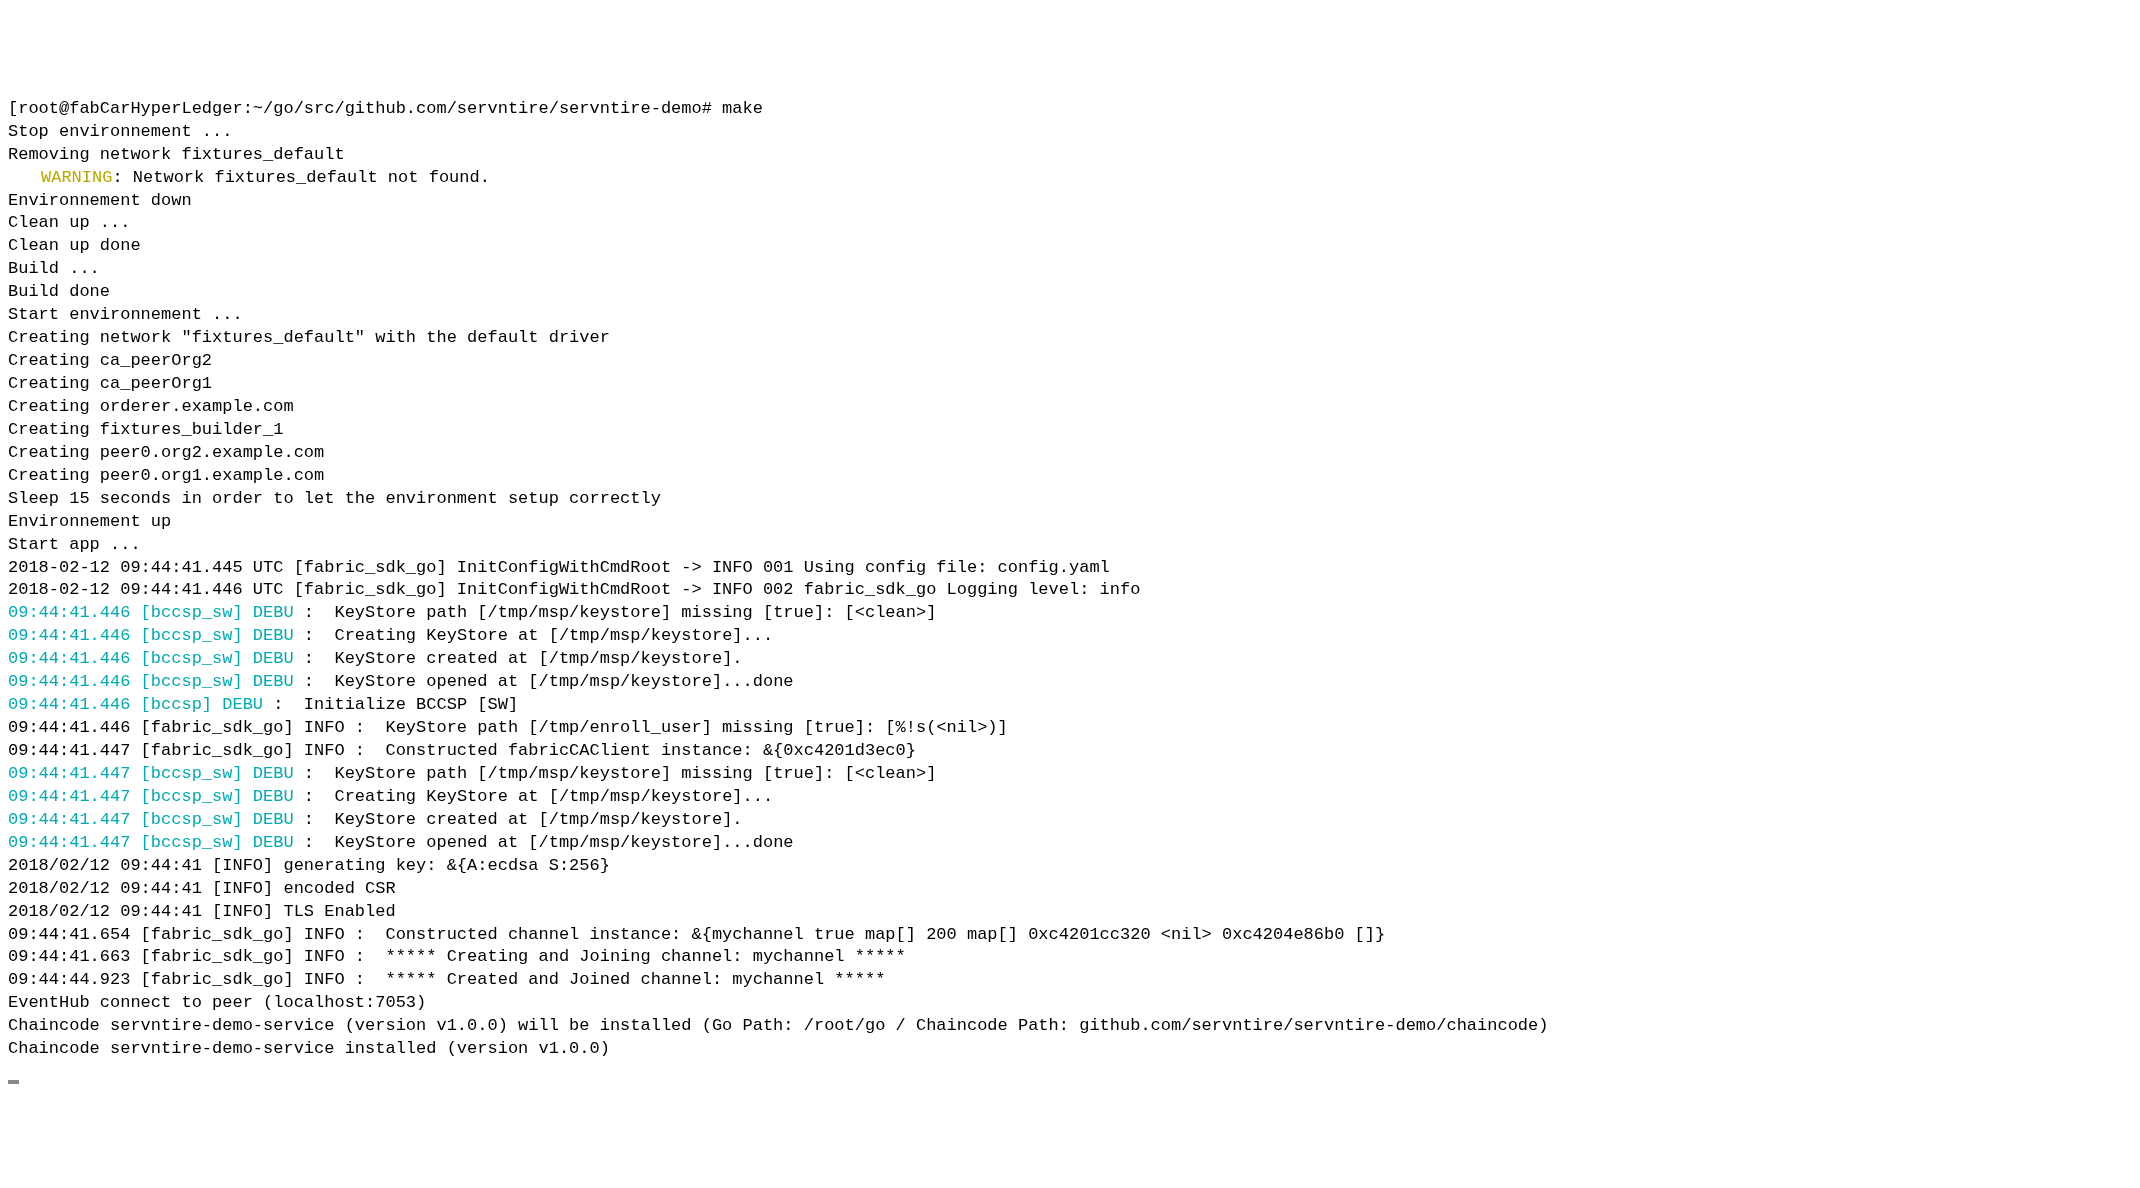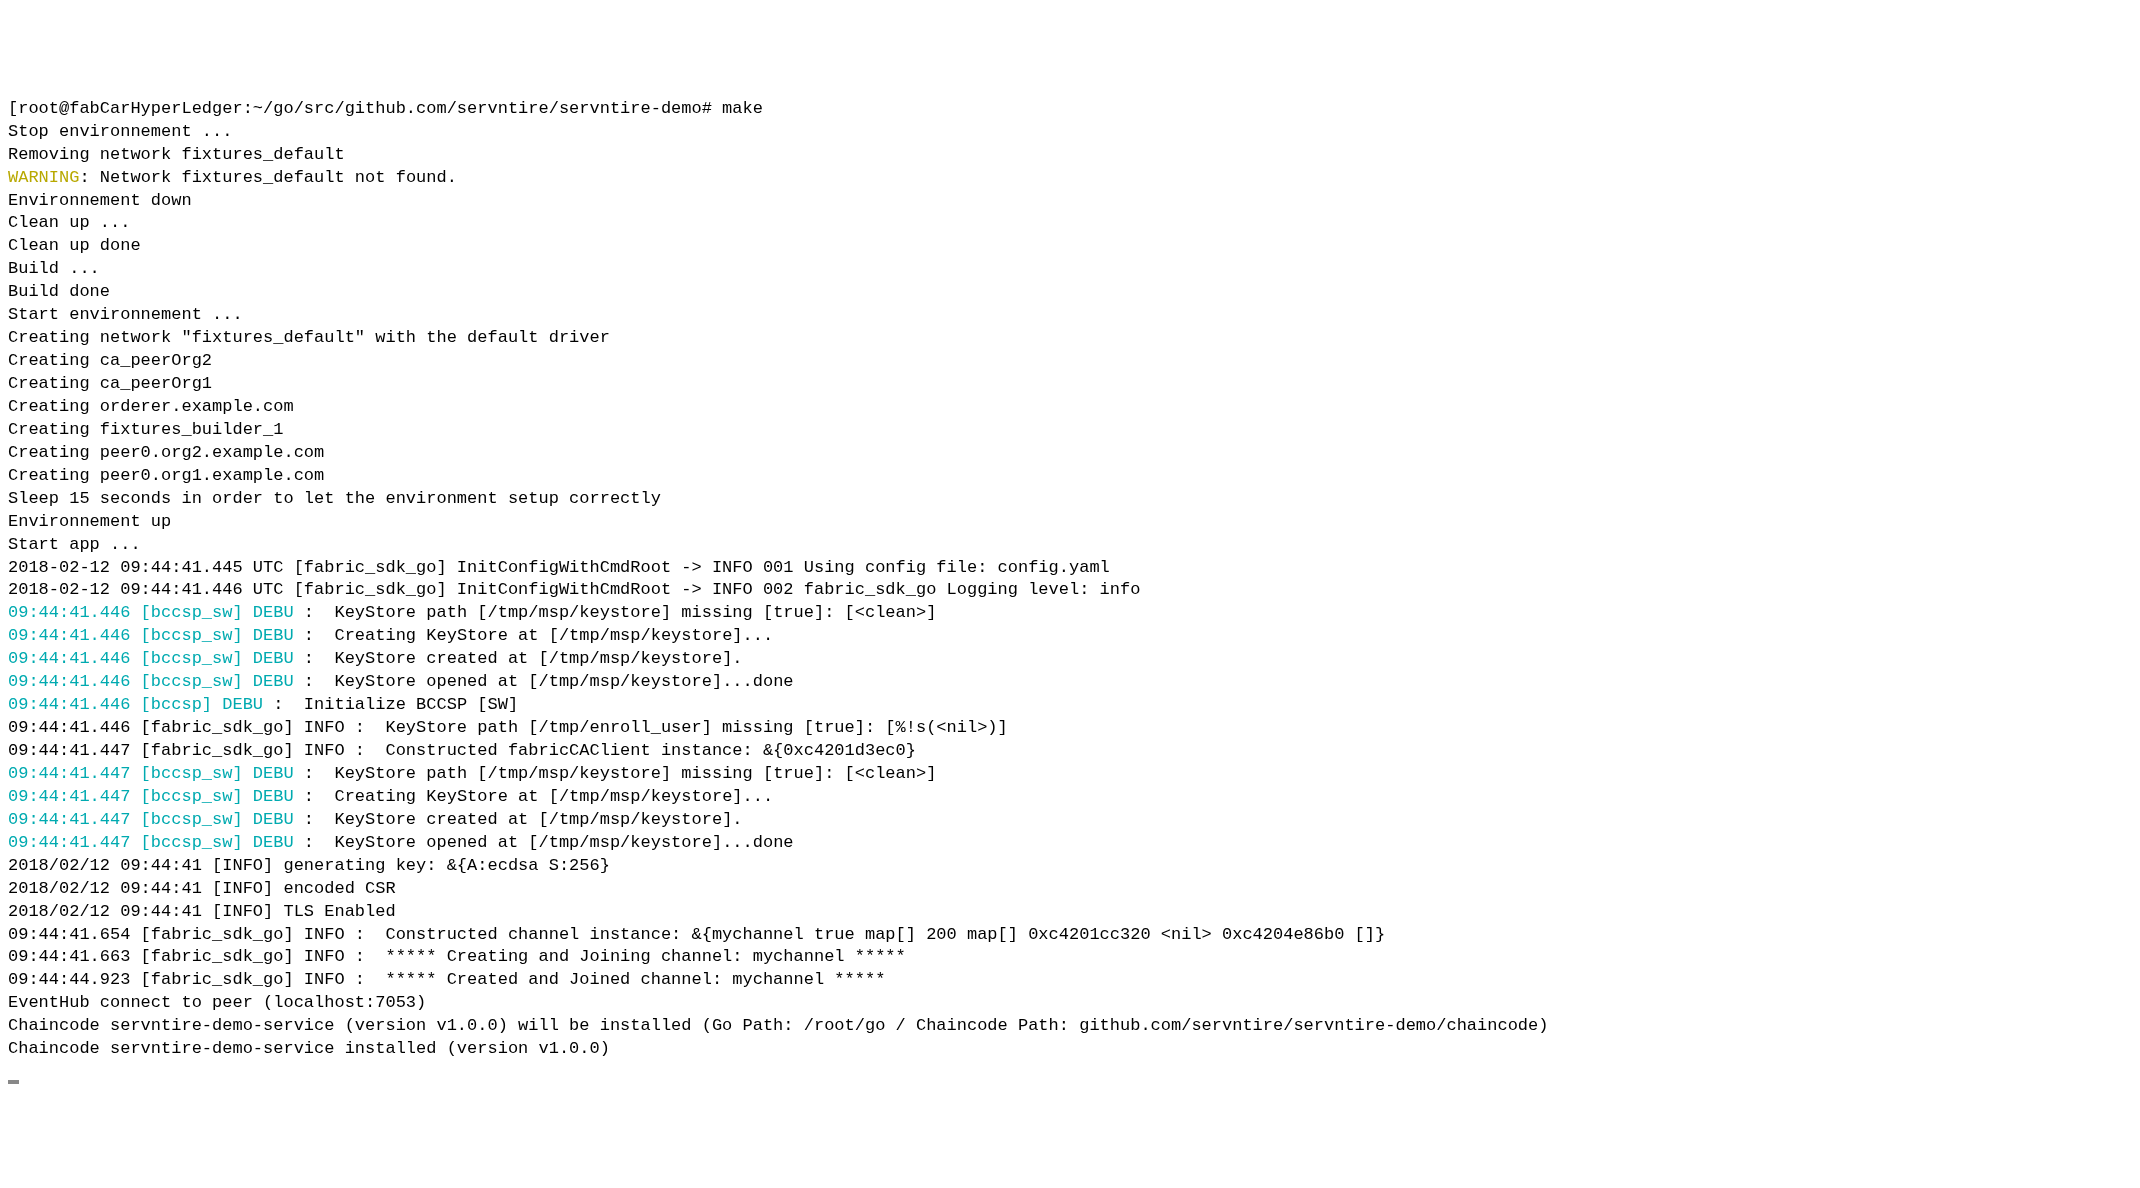--- a/index.html
+++ b/index.html
@@ -14,20 +14,21 @@
       line-height: 1.35;
       padding: 6px 8px;
       color: #000000;
       white-space: pre;
     }
     .line {
       display: block;
     }
     .warning {
       color: #b8a800;
+      margin-left: 33px;
     }
     .cyan {
       color: #00aab0;
       margin-top: 16px;
     }
     .cursor {
       display: inline-block;
       width: 11px;
       height: 4px;
       background: #888;

